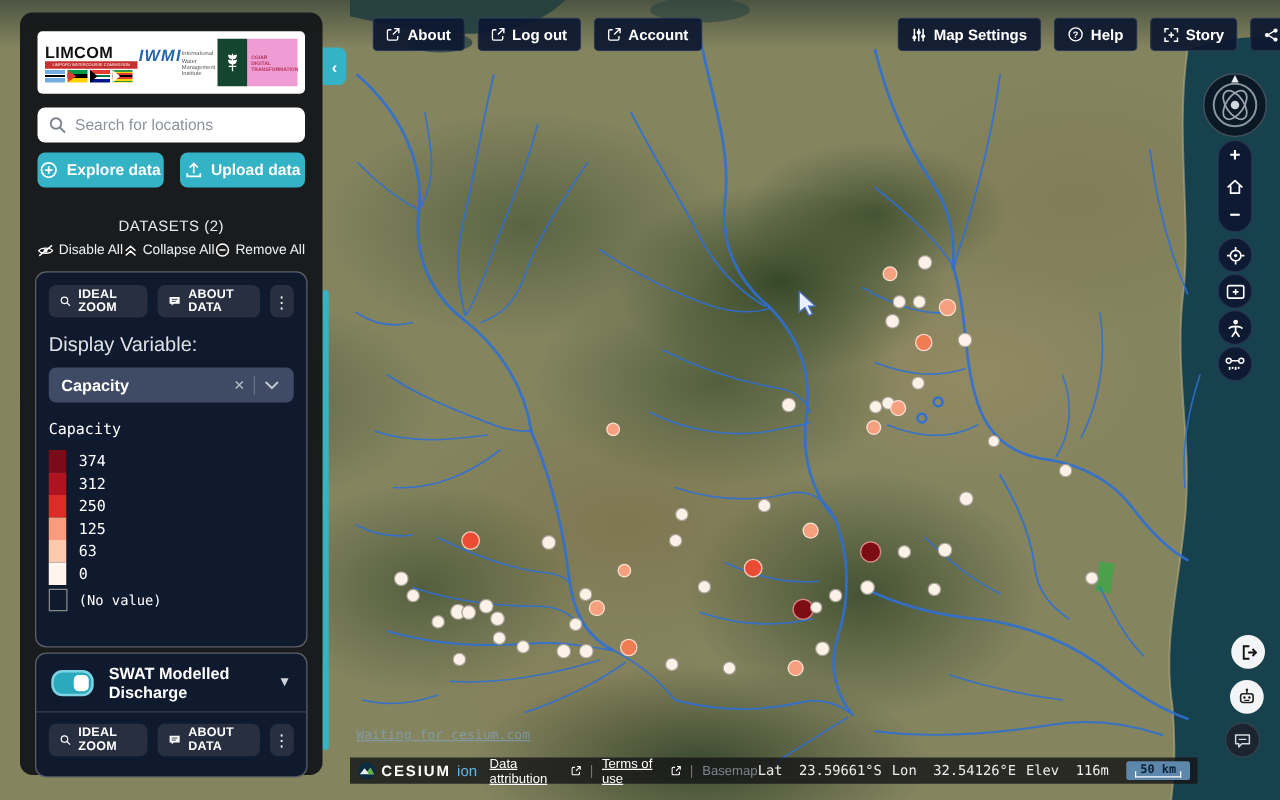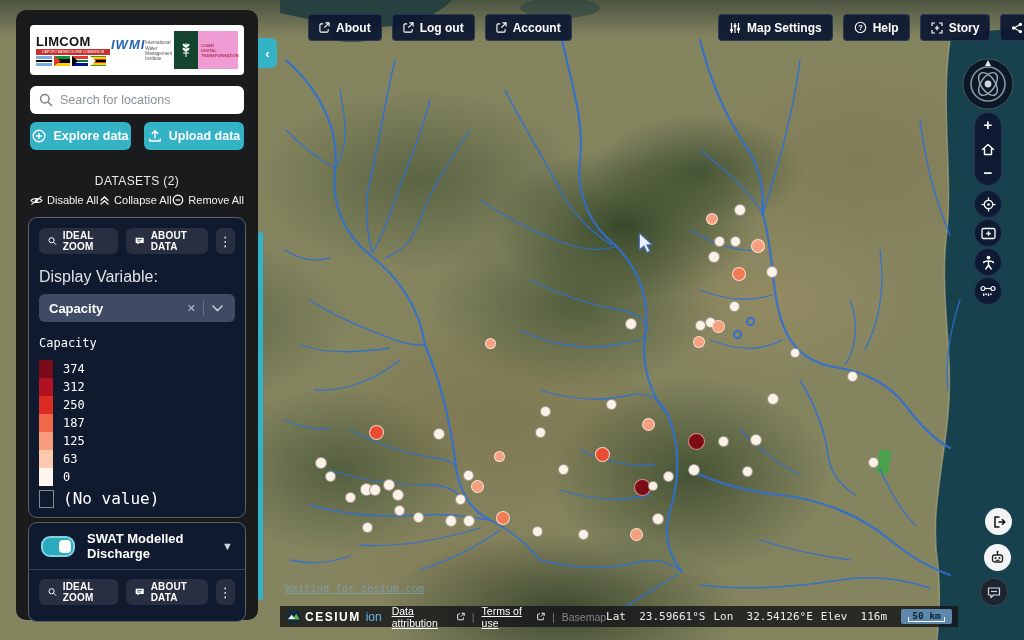--- a/index.html
+++ b/index.html
@@ -25,21 +25,21 @@
       radial-gradient(200px 90px at 460px 560px, rgba(132,126,88,.8), transparent 70%),
       radial-gradient(240px 120px at 180px 320px, rgba(52,70,44,.55), transparent 70%),
       linear-gradient(180deg, rgba(30,45,42,.55), rgba(30,45,42,0) 6%);}
   svg.geo{position:absolute;inset:0;}
   #dots{position:absolute;inset:0;}
   .dot{position:absolute;border-radius:50%;box-sizing:border-box;}
   .cursor{position:absolute;left:638px;top:233px;}
 
   
   .toolbar{position:absolute;display:flex;gap:10px;}
-  .tb-left{left:308px;top:14px;text-align:center;}
+  .tb-left{left:298px;top:14px;text-align:center;}
   .tb-right{left:718px;top:14px;}
   .tbtn{display:flex;align-items:center;gap:6px;height:25px;padding:0 10px;
         background:rgba(13,24,48,.93);border:1px solid rgba(110,130,170,.25);
         border-radius:4px;color:#fff;font-size:12px;font-weight:bold;white-space:nowrap;}
   .tbtn svg{flex:0 0 auto;}
 
   
   .ctl{position:absolute;box-sizing:border-box;}
   .compass{left:962px;top:58px;width:52px;height:52px;}
   .zoompill{left:974px;top:112px;width:28px;height:74px;border-radius:14px;
@@ -127,21 +127,21 @@
   .select .x{font-size:11px;color:#b6bcc7;padding:0 7px;}
   .select .dvd{width:1px;height:15px;background:#66708a;}
   .select .chev{padding:0 2px 0 8px;display:flex;}
   .legend-title{margin-top:14px;font-size:12px;color:#fff;}
   .legend{margin-top:10px;}
   .lrow{display:flex;align-items:center;height:18px;}
   .lsw{width:14px;height:18px;}
   .lval{font-size:12px;color:#fff;margin-left:10px;}
   .lnv{display:flex;align-items:center;margin-top:3px;}
   .lnv .box{width:15px;height:18px;border:1px solid #888;box-sizing:border-box;background:transparent;}
-  .lnv .txt{font-size:16px;color:#fff;margin-left:9px;}
+  .lnv .txt{font-size:11px;color:#fff;margin-left:9px;}
 
   .card2 .row1{display:flex;align-items:center;height:46px;padding:0 12px;}
   .toggle{width:30px;height:17px;border-radius:9px;background:#2ba9bd;border:2px solid #7fd3e2;
           position:relative;box-sizing:content-box;}
   .toggle .knob{position:absolute;right:2px;top:2px;width:12px;height:13px;background:#fff;border-radius:4px;}
   .card2 .ttl{font-size:13px;font-weight:bold;color:#fff;margin-left:12px;flex:1;}
   .card2 .caret{color:#cfd3da;font-size:11px;}
   .card2 .row2{display:flex;gap:8px;border-top:1px solid #3a4150;padding:9px 10px 0 10px;}
 
   svg{display:block;}
@@ -597,24 +597,20 @@
           </div>
           <div class="lrow">
             <span class="lsw" style="background: rgb(176, 18, 32);"></span>
             <span class="lval">312</span>
           </div>
           <div class="lrow">
             <span class="lsw" style="background: rgb(221, 44, 37);"></span>
             <span class="lval">250</span>
           </div>
           <div class="lrow">
-            <span class="lsw" style="background: rgb(242, 104, 75);"></span>
-            <span class="lval">187</span>
-          </div>
-          <div class="lrow">
             <span class="lsw" style="background: rgb(249, 156, 125);"></span>
             <span class="lval">125</span>
           </div>
           <div class="lrow">
             <span class="lsw" style="background: rgb(252, 201, 174);"></span>
             <span class="lval">63</span>
           </div>
           <div class="lrow">
             <span class="lsw" style="background: rgb(255, 245, 238);"></span>
             <span class="lval">0</span>

